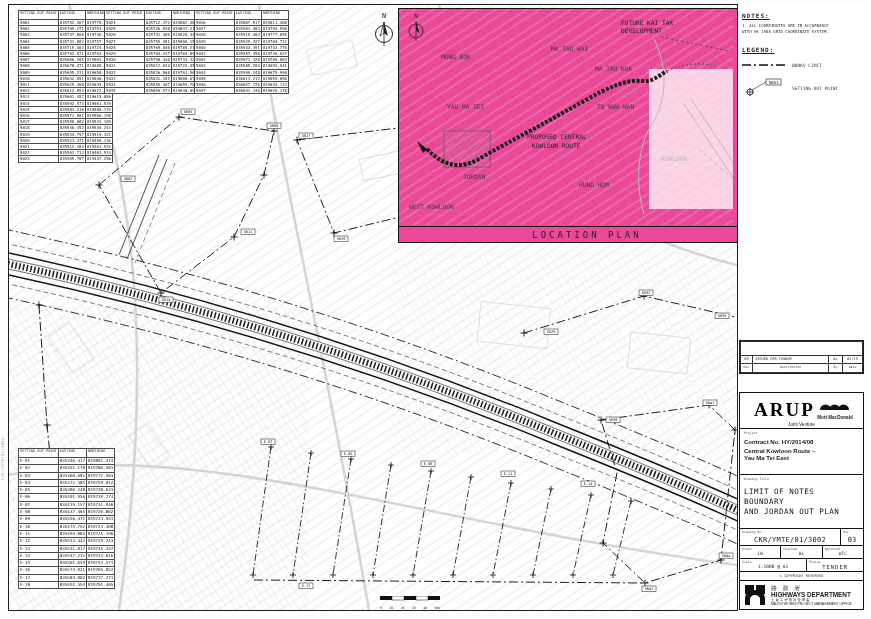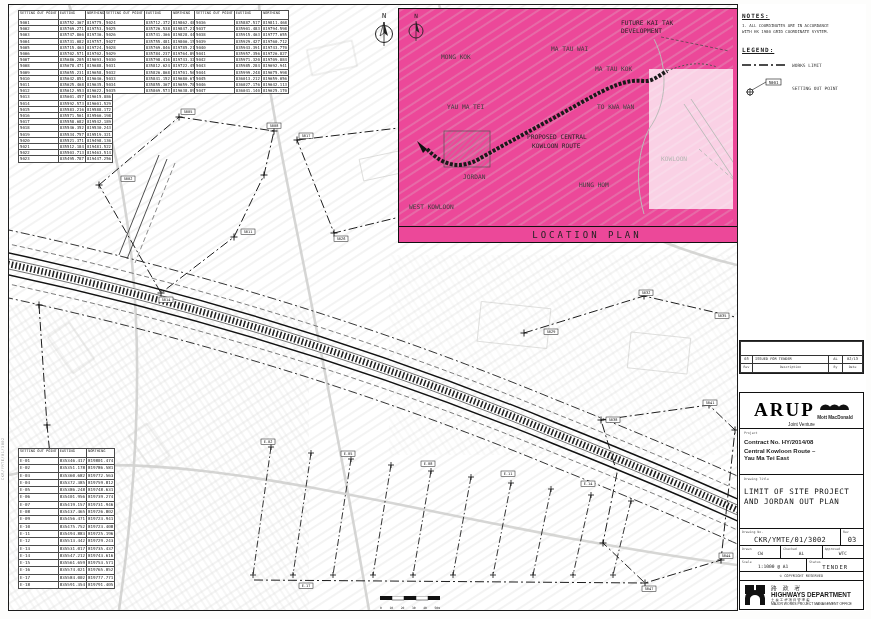--- a/index.html
+++ b/index.html
@@ -747,21 +747,21 @@
       <div class="tiny-label">Project</div>
       <div class="contract">Contract No. HY/2014/08</div>
       <div class="proj-name">
         <div>Central Kowloon Route –</div>
         <div>Yau Ma Tei East</div>
       </div>
     </div>
     <div id="dtitle-band" class="tb-band">
       <div class="tiny-label">Drawing Title</div>
       <div class="dwg-title">
-        <div>LIMIT OF SITE PROJECT</div>
+        <div>LIMIT OF NOTES BOUNDARY</div>
         <div>AND JORDAN OUT PLAN</div>
       </div>
     </div>
     <div id="dno-band" class="tb-band">
       <div id="dno-cell">
         <div class="tiny-label">Drawing No.</div>
         <div id="dno-value">CKR/YMTE/01/3002</div>
       </div>
       <div id="rev-cell">
         <div class="tiny-label">Rev</div>

